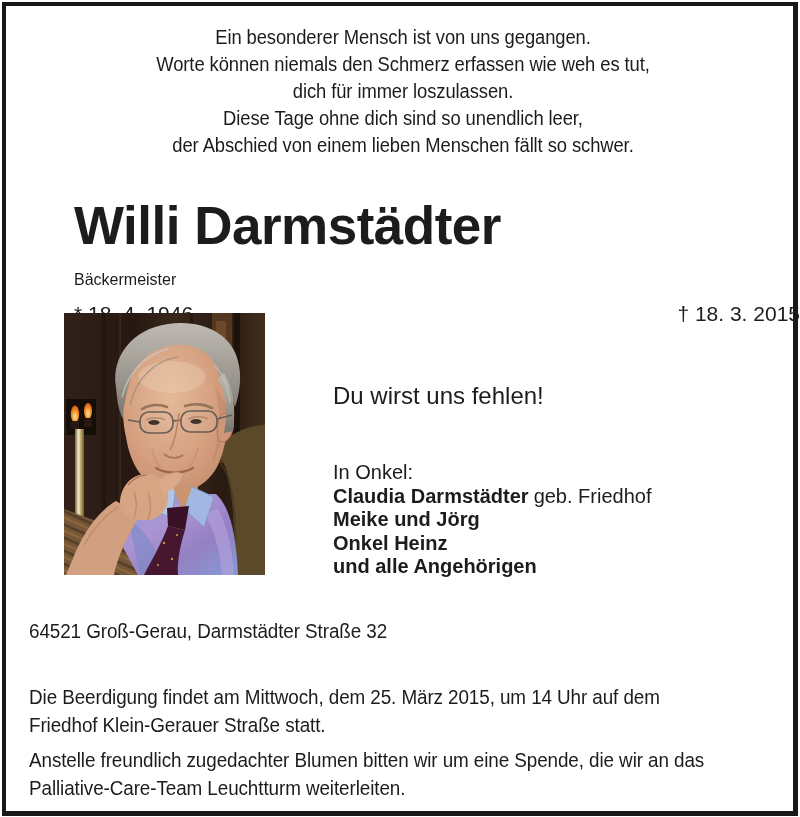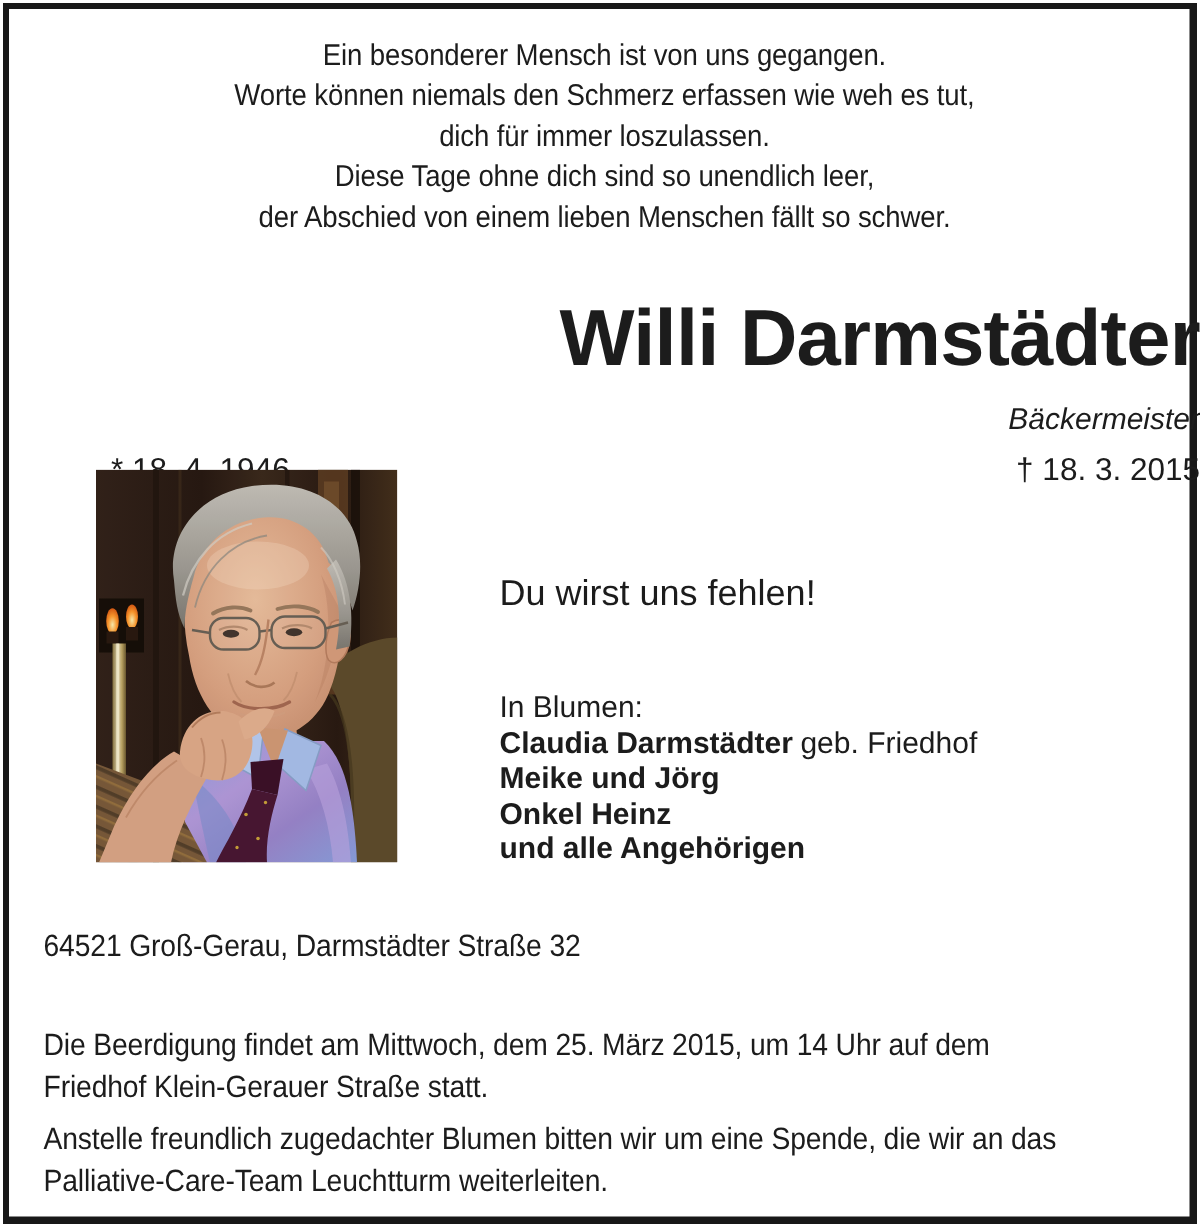--- a/index.html
+++ b/index.html
@@ -31,29 +31,29 @@
   .origin-left   { transform-origin: 0 0; }
   .origin-center { transform-origin: 50% 0; }
 
   #poem {
     top: 24px; left: 6px; width: 794px;
     text-align: center;
     font-size: 20px; line-height: 27px;
   }
   #name {
     top: 197px; left: 74px; width: 726px;
-    text-align: right;
+    text-align: left;
     font-size: 53px; font-weight: bold;
     letter-spacing: -0.5px;
     line-height: 58px;
   }
   #profession {
     top: 268px; left: 74px; width: 726px;
-    text-align: right;
-    font-size: 20px; line-height: 24px; font-style: italic;
+    text-align: left;
+    font-size: 16px; line-height: 24px;
   }
   #dates {
     top: 301px; left: 74px; width: 726px;
     display: flex; justify-content: space-between; gap: 40px;
     font-size: 21px; line-height: 26px;
   }
   #photo {
     top: 313px; left: 64px; width: 201px; height: 262px;
     overflow: hidden;
   }
@@ -241,21 +241,21 @@
       <path d="M95,168 C103,160 112,157 119,161 C115,172 108,178 99,180 Z" fill="#e4b190"></path>
     </g>
 
     <rect x="0" y="0" width="201" height="262" fill="#000000" opacity="0.04"></rect>
   </svg>
 </div>
 
 <div id="message" class="abs nowrap">Du wirst uns fehlen!</div>
 
 <div id="mourners" class="abs">
-  <div class="nowrap">In Blumen:</div>
+  <div class="nowrap">In Onkel:</div>
   <div class="nowrap"><span class="bold">Claudia Darmstädter</span><span class="suffix">geb. Friedhof</span></div>
   <div class="nowrap bold">Meike und Jörg</div>
   <div class="nowrap bold">Onkel Heinz</div>
   <div class="nowrap bold">und alle Angehörigen</div>
 </div>
 
 <div id="address" class="abs nowrap condensed origin-left">64521 Groß-Gerau, Darmstädter Straße 32</div>
 
 <div id="funeral" class="abs condensed origin-left">
   <div class="nowrap">Die Beerdigung findet am Mittwoch, dem 25. März 2015, um 14 Uhr auf dem</div>

